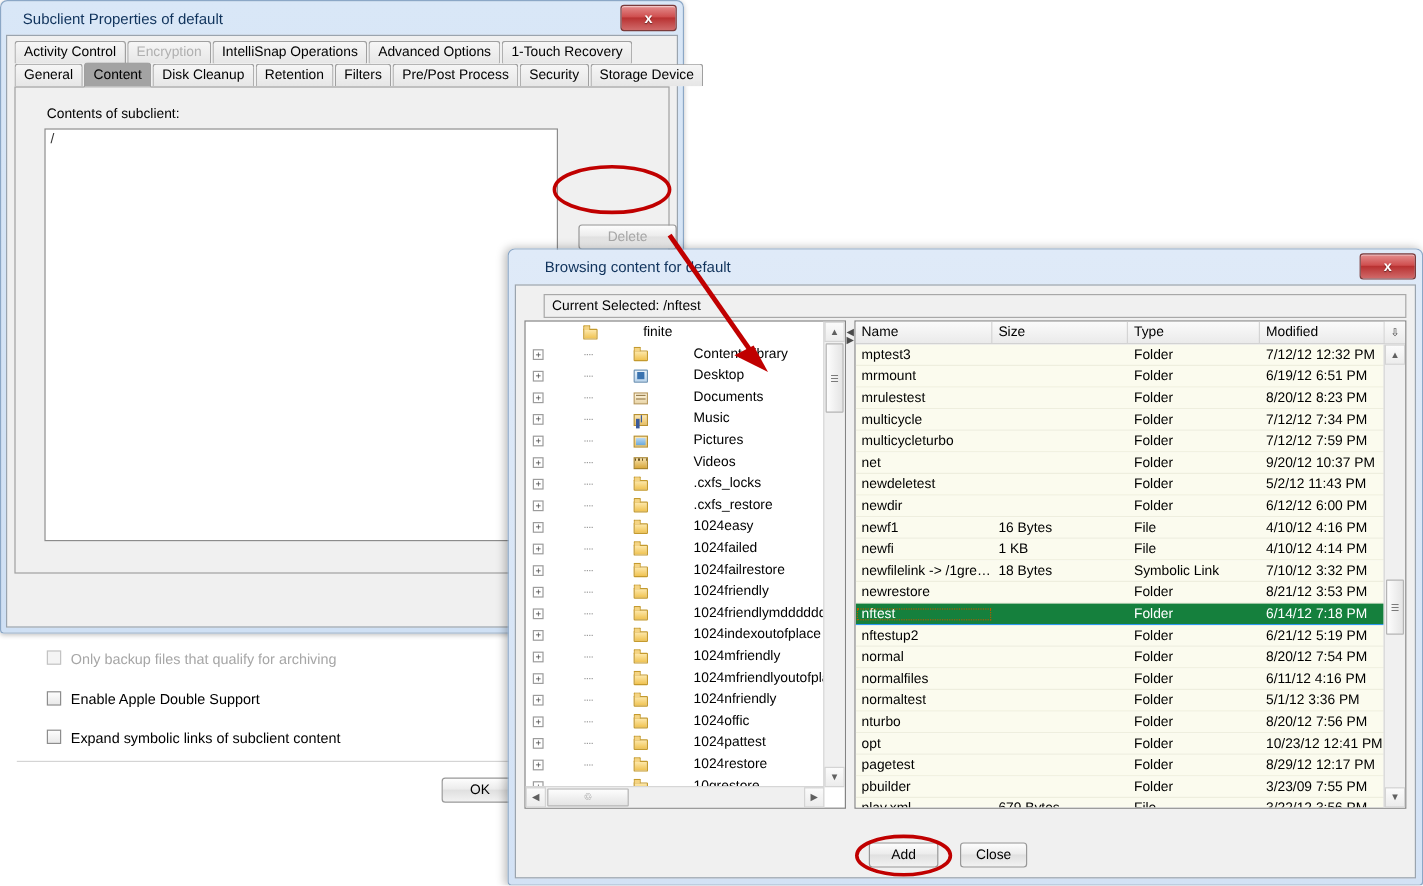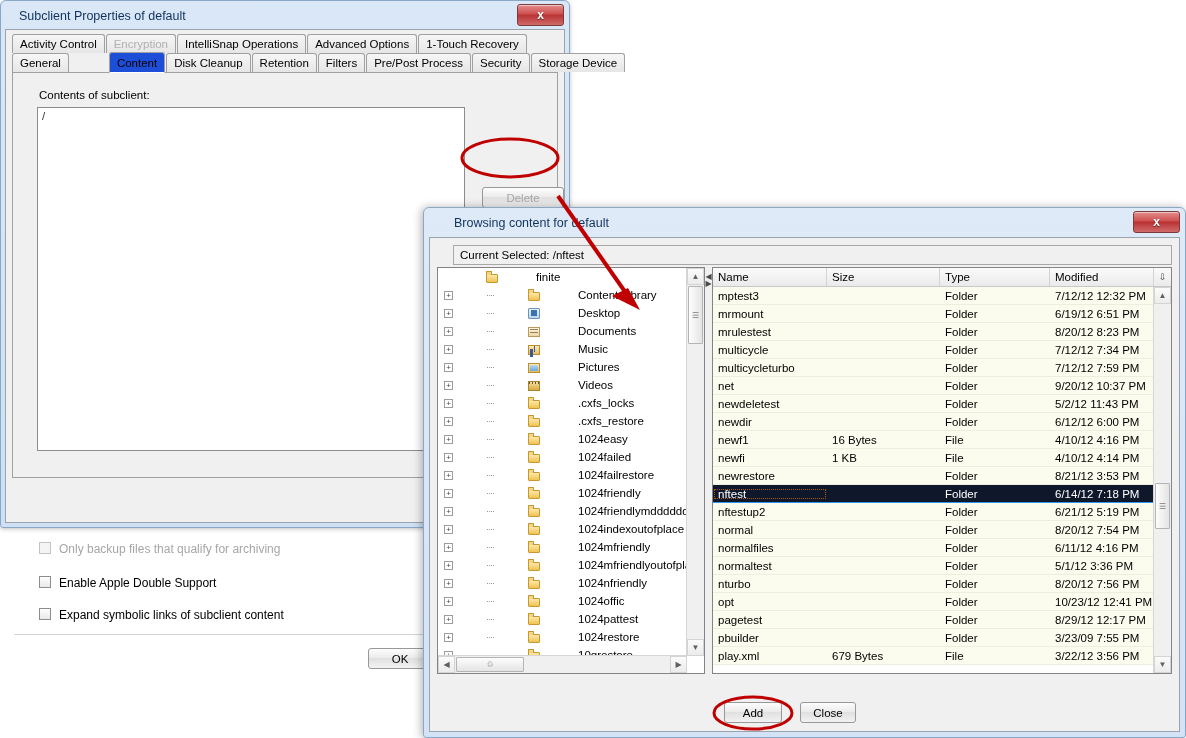--- a/index.html
+++ b/index.html
@@ -62,27 +62,26 @@
     border-radius:3px 3px 0 0;
     display:flex;align-items:center;justify-content:center;
     padding:0 7px;
     font-size:11.5px;
     margin-right:1px;
     white-space:nowrap;
     cursor:pointer;
   }
   .tab.disabled{color:#b0b0b0;}
   .tab.active{
-    background:#1d4ed8;
+    background:#a3a3a3;
     border-bottom:1px solid #ffffff;
     height:21px;
     margin-top:-1px;
     font-weight:normal;
     z-index:5;
-    margin-left:39px;
   }
   #tabpage{
     position:absolute;left:6px;top:42px;right:6px;bottom:44px;
     background:#f0f0f0;
     border:1px solid #a0a0a0;
     border-top:1px solid #a0a0a0;
   }
   #contentsLabel{position:absolute;left:26px;top:16px;font-size:11.5px;}
   #contentBox{
     position:absolute;left:24px;top:34px;width:428px;height:344px;
@@ -273,21 +272,21 @@
   }
   #listRows{position:absolute;left:0;top:19px;right:17px;bottom:0;overflow:hidden;}
   .lrow{
     height:18px;display:flex;align-items:center;
     background:#fbfbee;
     border-bottom:1px solid #eeeede;
     font-size:11.5px;
     box-sizing:border-box;
     cursor:default;
   }
-  .lrow.sel{background:#0f172a;color:#fff;border-bottom:1px solid #2f96ef;}
+  .lrow.sel{background:#15803d;color:#fff;border-bottom:1px solid #2f96ef;}
   .lrow.sel .lc0{outline:1px dotted #b05a00;outline-offset:-2px;}
   .lcell{box-sizing:border-box;padding-left:5px;overflow:hidden;white-space:nowrap;text-overflow:ellipsis;}
   .lc0{width:114px;}
   .lc1{width:113px;}
   .lc2{width:110px;}
   .lc3{flex:1;}
   #listVScroll{
     position:absolute;right:0;top:19px;width:17px;bottom:0;
     background:#f0f0f0;border-left:1px solid #d6d6d6;
   }
@@ -628,20 +627,26 @@
               <div class="lcell lc2">File</div>
               <div class="lcell lc3">4/10/12 4:16 PM</div>
             </div>
             <div class="lrow">
               <div class="lcell lc0">newfi</div>
               <div class="lcell lc1">1 KB</div>
               <div class="lcell lc2">File</div>
               <div class="lcell lc3">4/10/12 4:14 PM</div>
             </div>
             <div class="lrow">
+              <div class="lcell lc0">newfilelink -&gt; /1gre…</div>
+              <div class="lcell lc1">18 Bytes</div>
+              <div class="lcell lc2">Symbolic Link</div>
+              <div class="lcell lc3">7/10/12 3:32 PM</div>
+            </div>
+            <div class="lrow">
               <div class="lcell lc0">newrestore</div>
               <div class="lcell lc1"></div>
               <div class="lcell lc2">Folder</div>
               <div class="lcell lc3">8/21/12 3:53 PM</div>
             </div>
             <div class="lrow sel">
               <div class="lcell lc0">nftest</div>
               <div class="lcell lc1"></div>
               <div class="lcell lc2">Folder</div>
               <div class="lcell lc3">6/14/12 7:18 PM</div>

